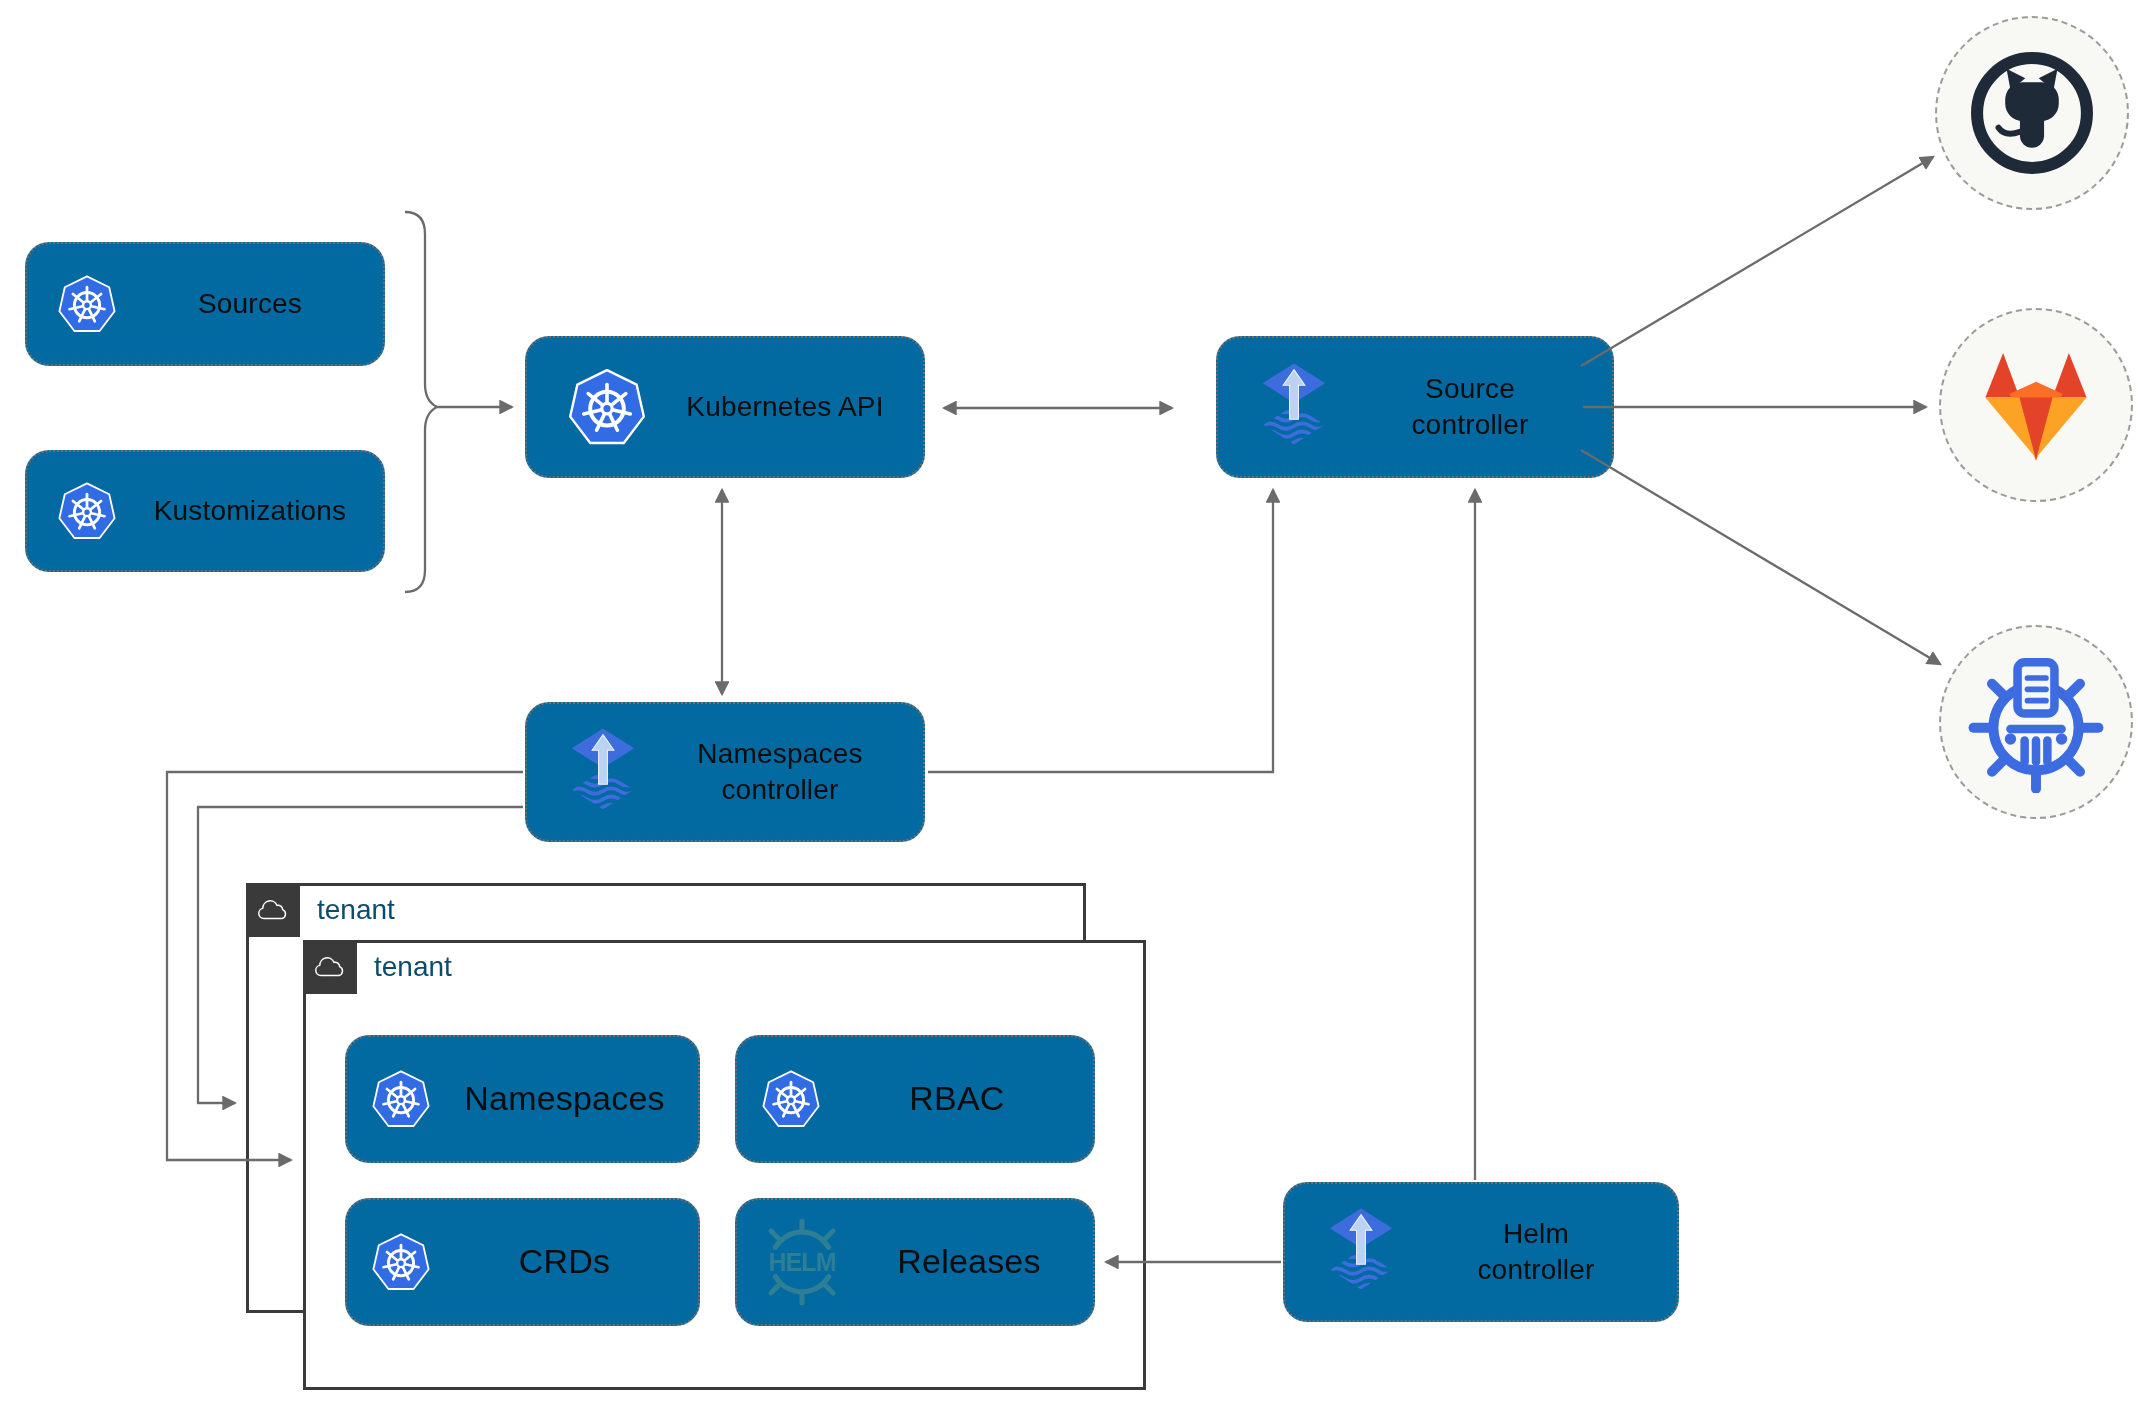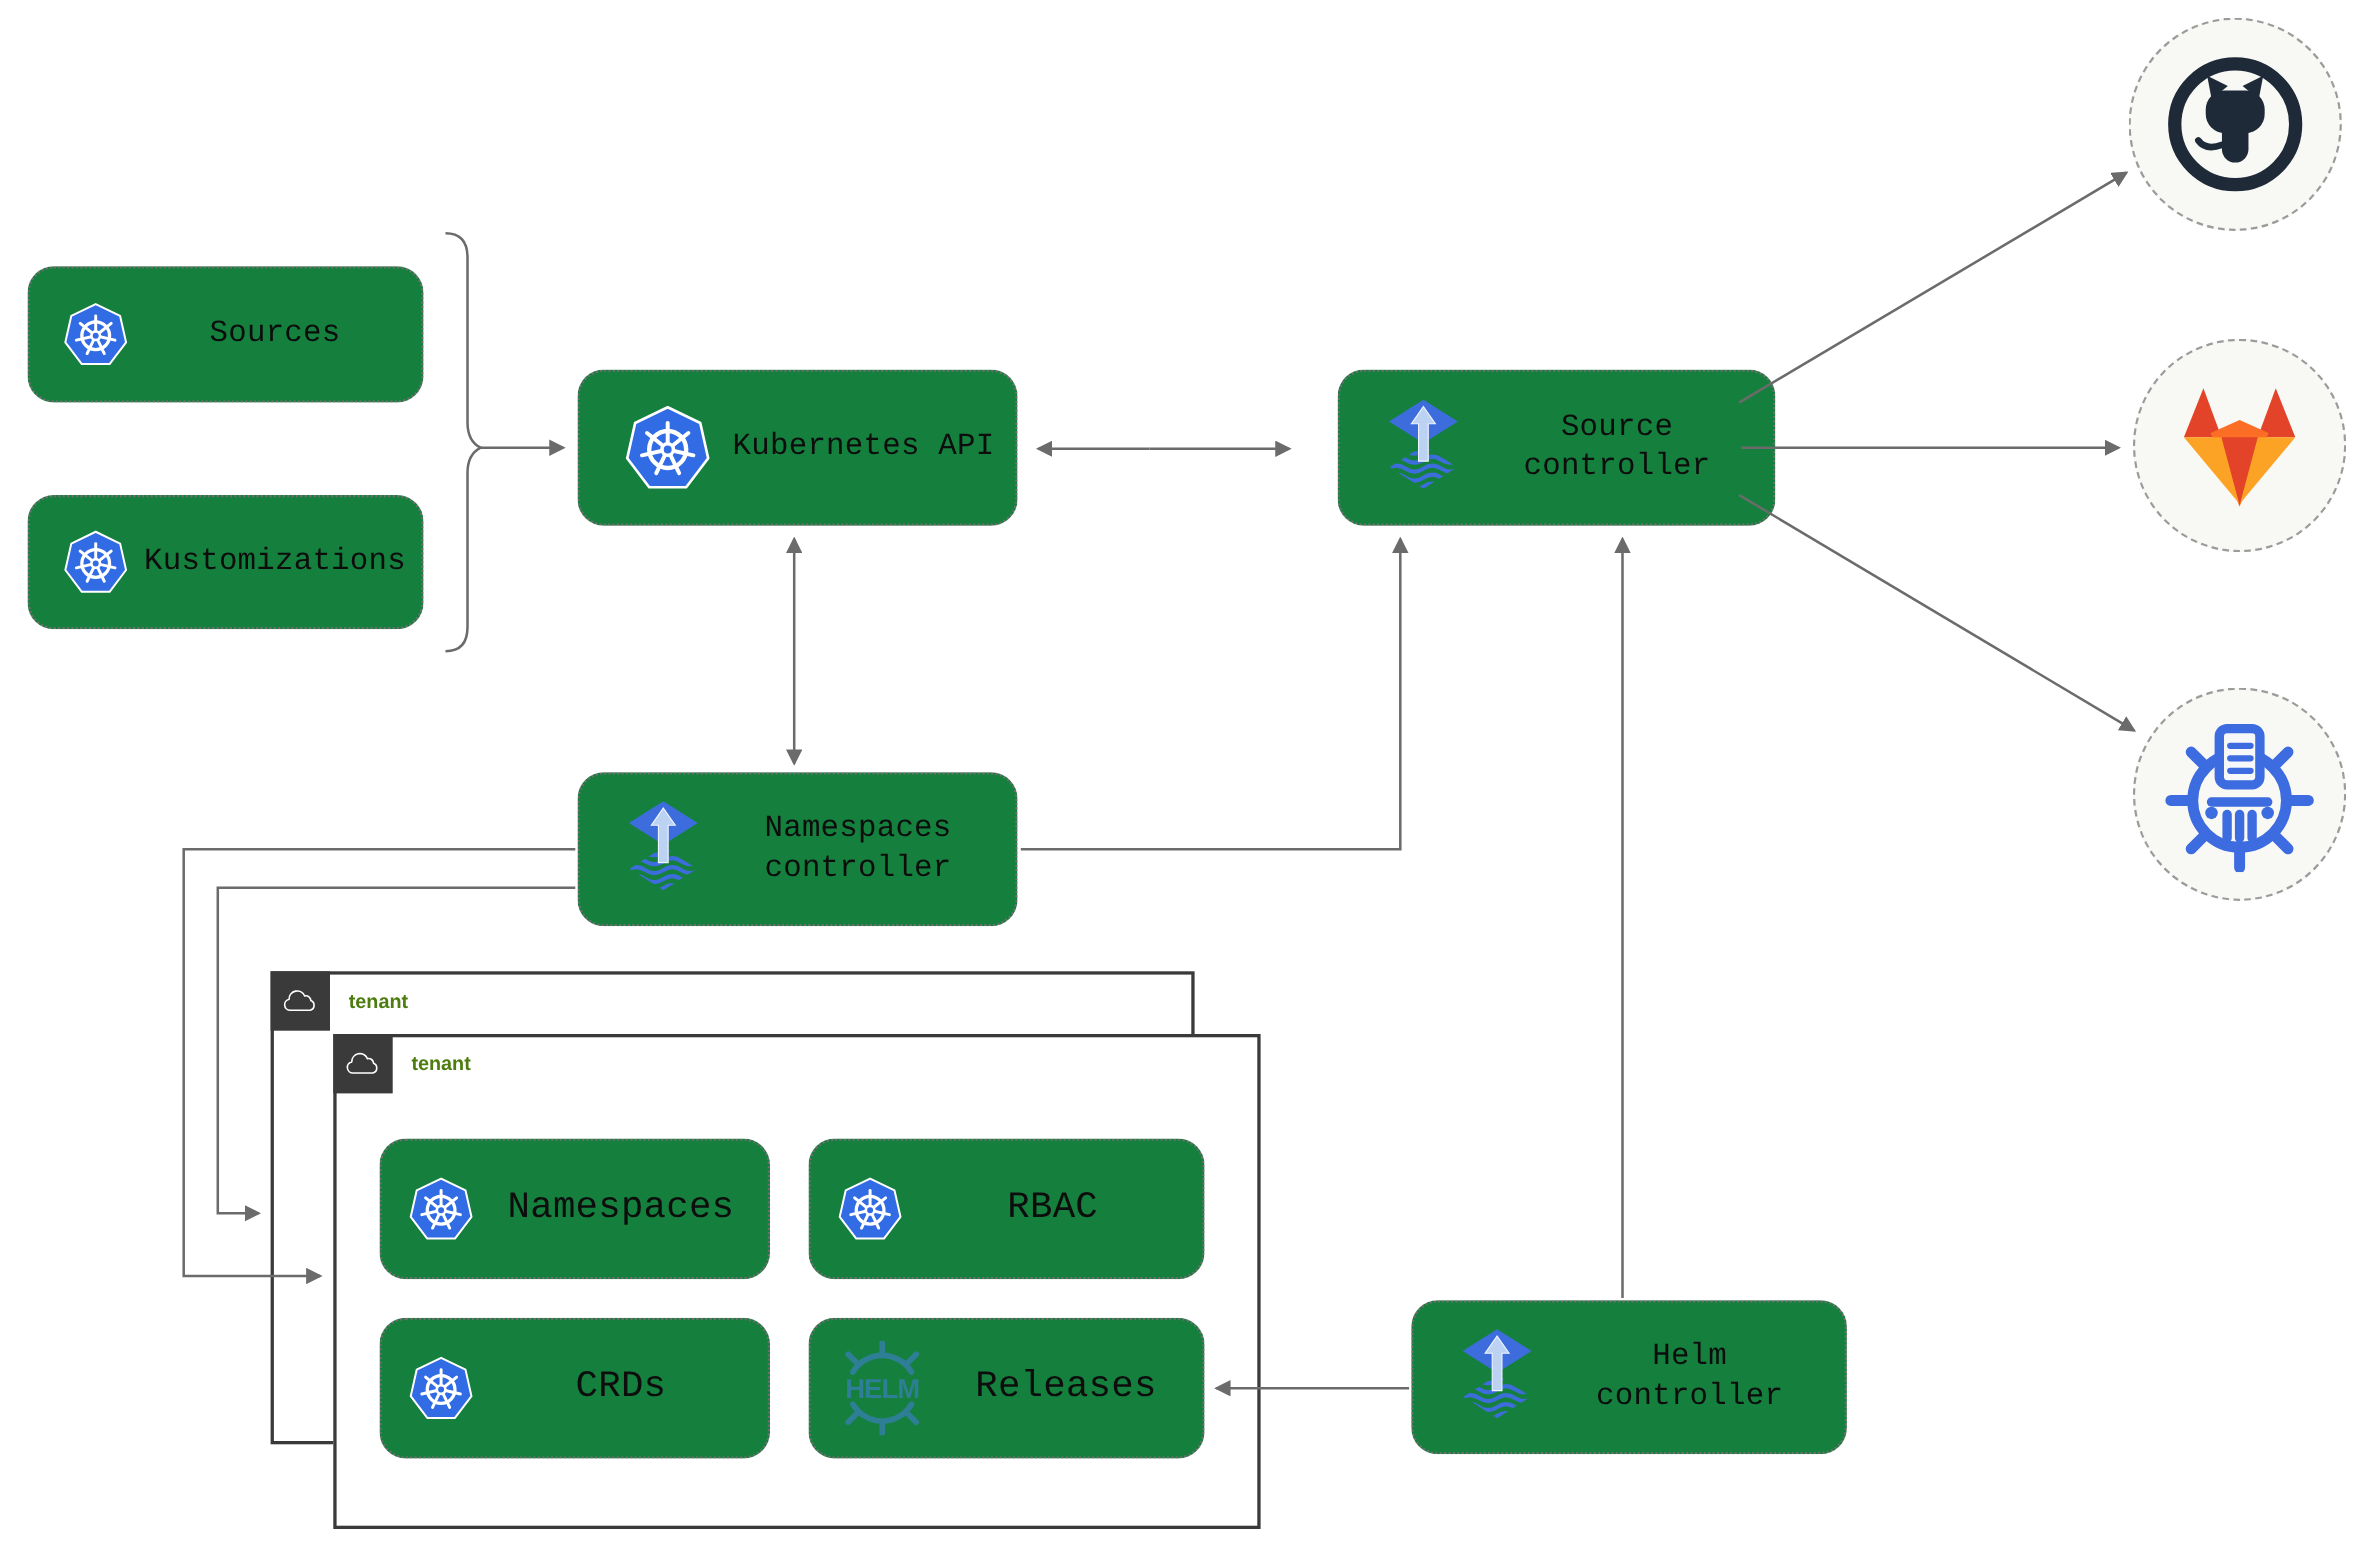--- a/index.html
+++ b/index.html
@@ -1,33 +1,33 @@
 <!DOCTYPE html>
 <html><head>
 <meta charset="utf-8">
 <style>
   html,body{margin:0;padding:0;background:#ffffff;}
   body{position:relative;width:2144px;height:1407px;font-family:"Liberation Sans",sans-serif;color:#111;overflow:hidden;}
 
-  .node{position:absolute;background:#15803d;border:2px dotted #6e6e6e;border-radius:24px;
-        display:flex;align-items:center;box-sizing:border-box;font-family:Liberation Mono, monospace;}
+  .node{position:absolute;background:#0369a1;border:2px dotted #6e6e6e;border-radius:24px;
+        display:flex;align-items:center;box-sizing:border-box;}
   .node-label{flex:1;text-align:center;font-size:28px;line-height:1.28;white-space:pre-line;
               color:#0d0d0d;letter-spacing:.2px;}
   .node-label.small{font-size:34px;}
   .icon{flex:0 0 auto;}
 
   .endpoint{position:absolute;width:194px;height:194px;border-radius:50%;background:#f8f8f4;
             border:2px dashed #9b9b9b;display:flex;align-items:center;justify-content:center;
             box-sizing:border-box;}
 
   .tenant{position:absolute;background:#ffffff;border:3px solid #3a3a3a;box-sizing:border-box;}
   .tenant-badge{position:absolute;left:-3px;top:-3px;width:54px;height:54px;background:#3a3a3a;
                 display:flex;align-items:center;justify-content:center;}
   .tenant-label{position:absolute;left:68px;top:-3px;height:54px;display:flex;align-items:center;
-                font-size:18px;color:#4d7c0f;font-weight:bold;}
+                font-size:28px;color:#0c4a6e;}
 
   .overlay{position:absolute;left:0;top:0;width:2144px;height:1407px;pointer-events:none;}
   .defs-holder{position:absolute;width:0;height:0;overflow:hidden;}
 </style>
 </head>
 <body>
 
 <svg class="defs-holder" aria-hidden="true">
   <defs>
     <symbol id="ic-k8s" viewBox="0 0 100 100">

